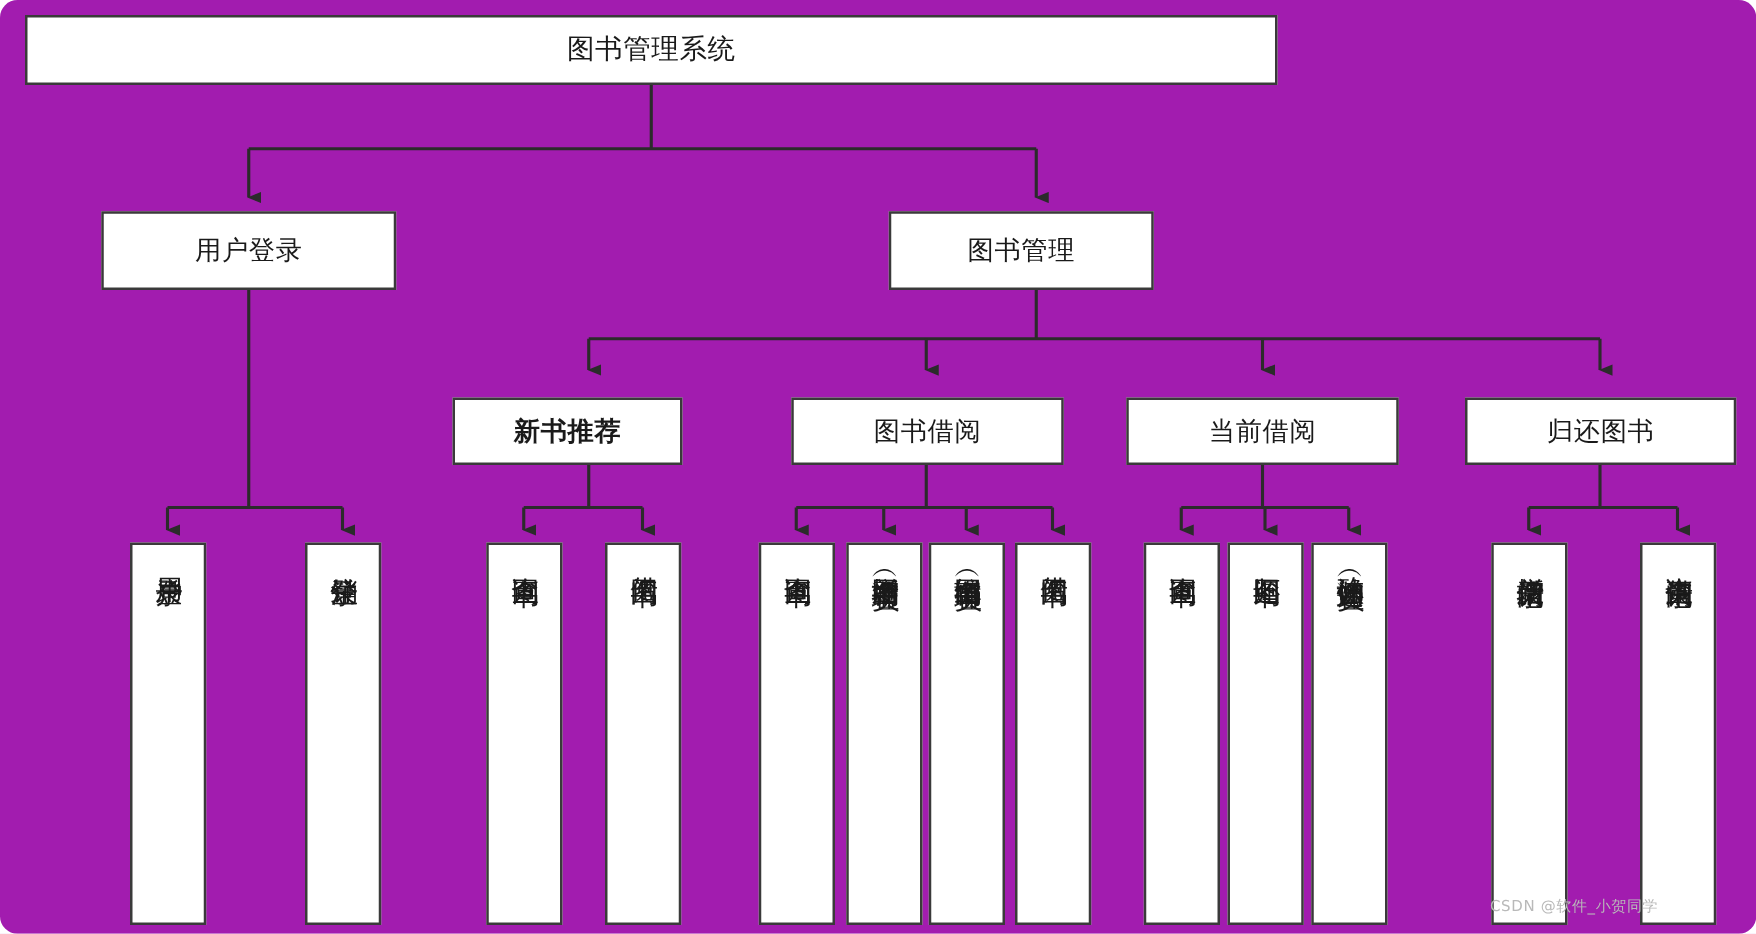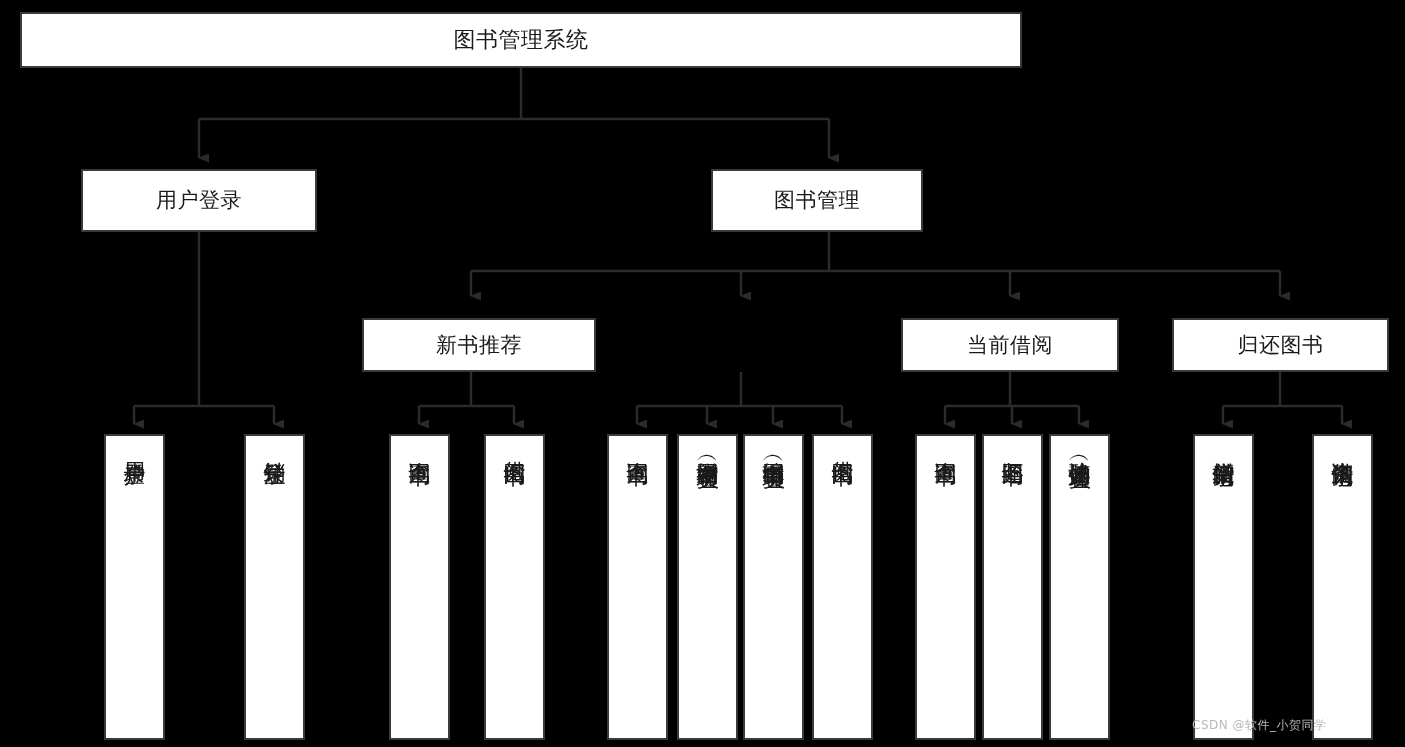--- a/index.html
+++ b/index.html
@@ -8,22 +8,23 @@
     padding: 0;
     background: #ffffff;
   }
   body {
     font-family: "DejaVu Sans", "Liberation Sans", sans-serif;
   }
   #diagram-root {
     position: relative;
     width: 1405px;
     height: 747px;
-    background: #000000;
+    background: #a21caf;
     overflow: hidden;
+    border-radius: 14px;
   }
   #edges-layer {
     position: absolute;
     left: 0;
     top: 0;
     width: 1405px;
     height: 747px;
     pointer-events: none;
   }
   .node {
@@ -134,24 +135,27 @@
   </div>
 
   <div class="node h" style="left:81px; top:169px; width:236px; height:63px;">
     <span class="node-label">用户登录</span>
   </div>
 
   <div class="node h" style="left:711px; top:169px; width:212px; height:63px;">
     <span class="node-label">图书管理</span>
   </div>
 
-  <div class="node h" style="left:362px; top:318px; width:234px; height:54px;">
+  <div class="node h" style="left:362px; top:318px; width:184px; height:54px;font-weight:bold;">
     <span class="node-label">新书推荐</span>
   </div>
 
+  <div class="node h" style="left:633px; top:318px; width:218px; height:54px;">
+    <span class="node-label">图书借阅</span>
+  </div>
 
   <div class="node h" style="left:901px; top:318px; width:218px; height:54px;">
     <span class="node-label">当前借阅</span>
   </div>
 
   <div class="node h" style="left:1172px; top:318px; width:217px; height:54px;">
     <span class="node-label">归还图书</span>
   </div>
 
   <div class="node v" style="left:104px; top:434px; width:61px; height:306px;">

